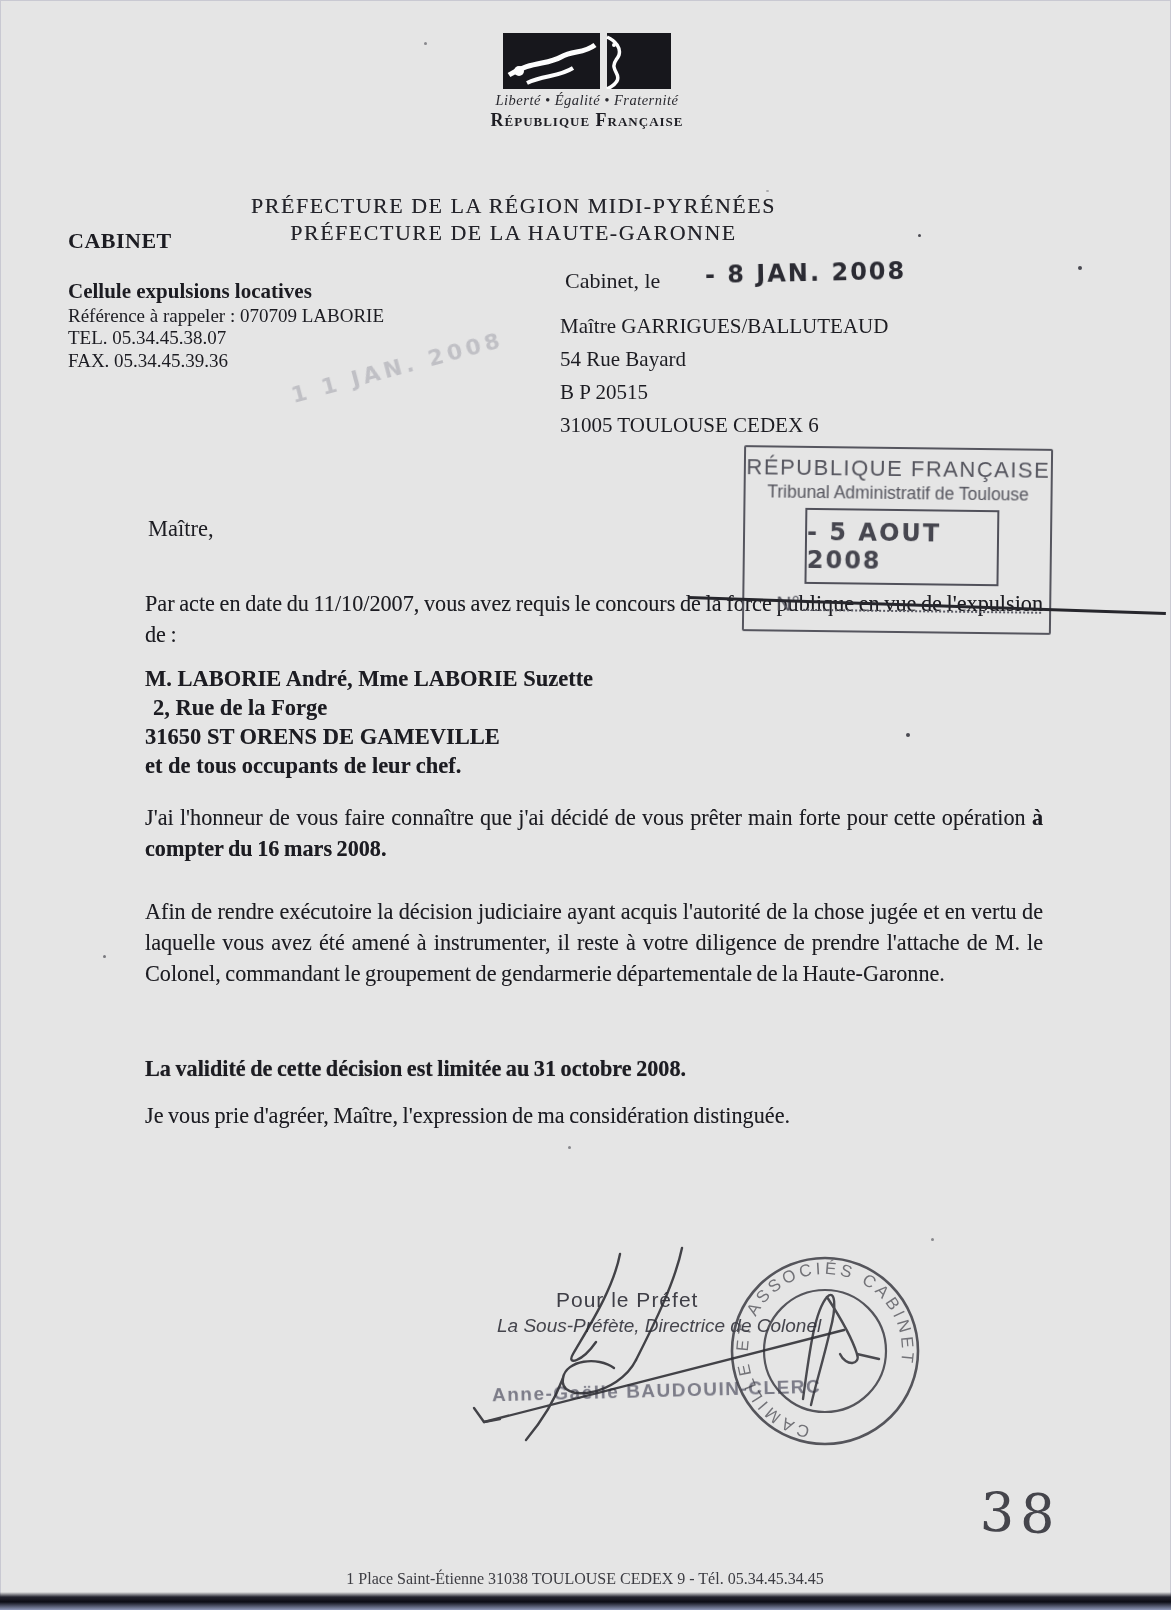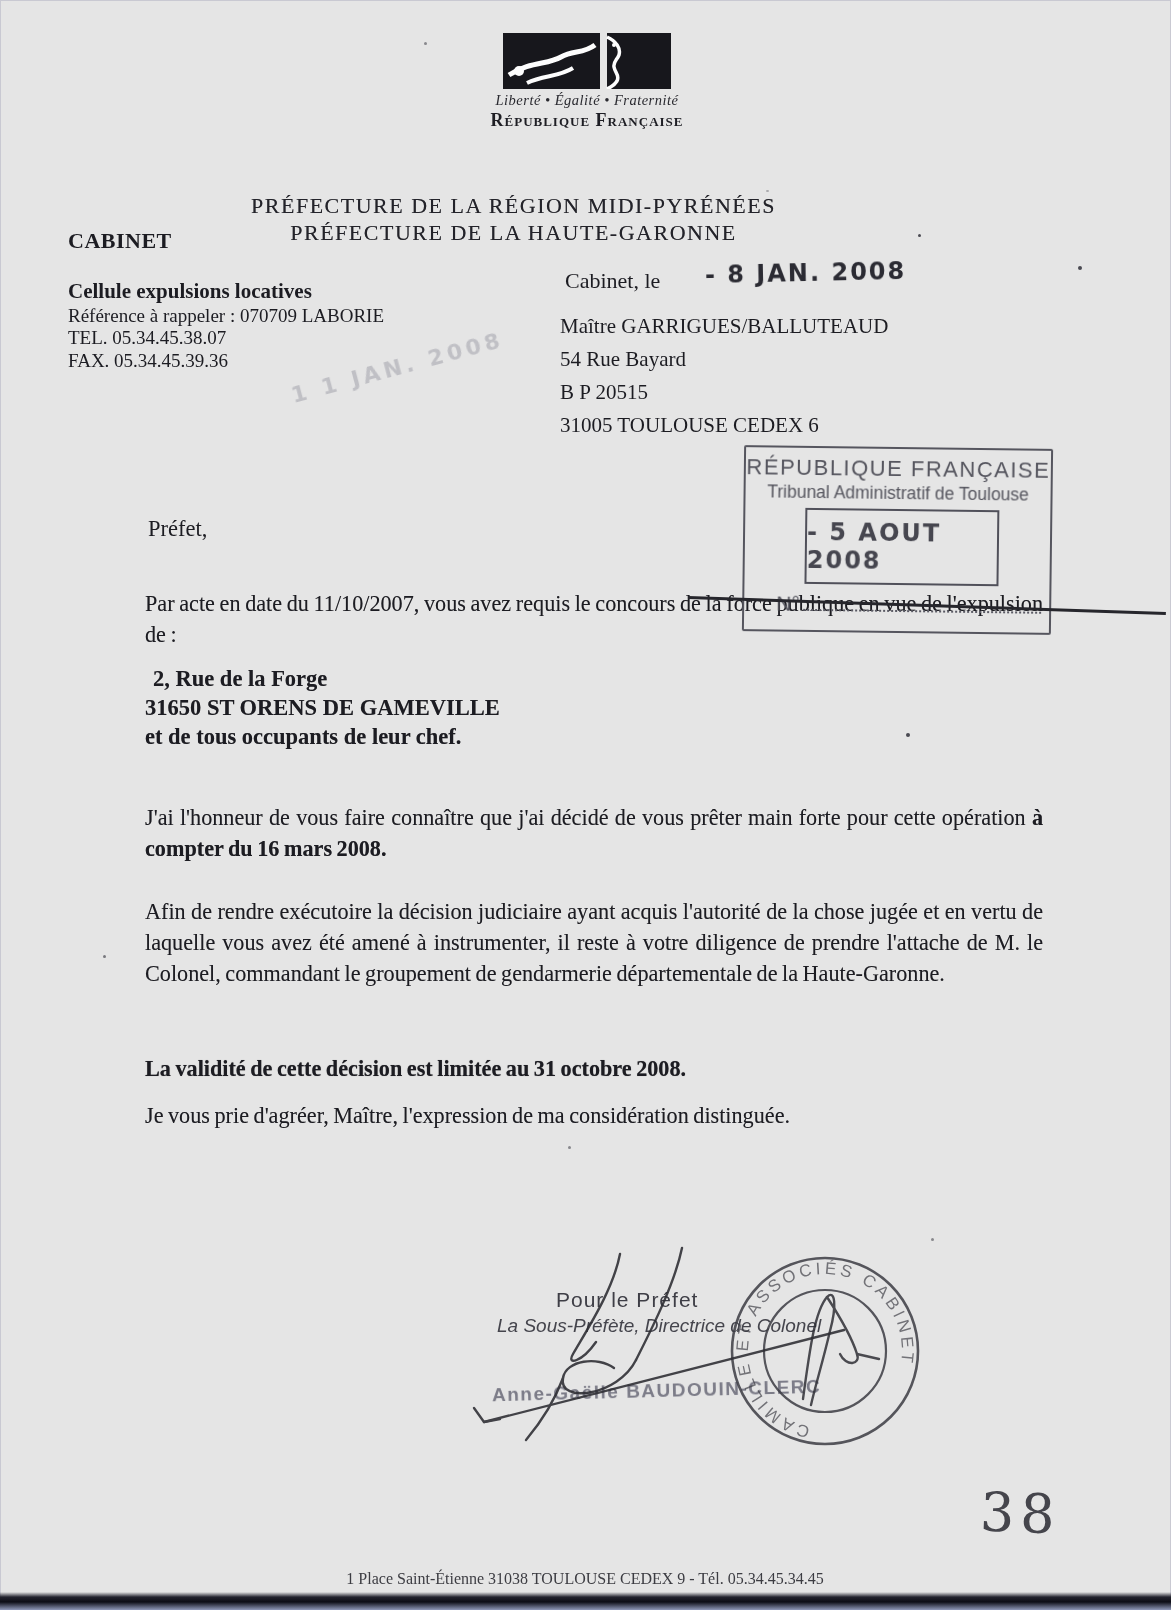--- a/index.html
+++ b/index.html
@@ -132,26 +132,27 @@
     <div class="ts-l1">RÉPUBLIQUE FRANÇAISE</div>
     <div class="ts-l2">Tribunal Administratif de Toulouse</div>
     <div class="ts-datebox">
       <span>- 5 AOUT 2008</span>
     </div>
     <div class="ts-num">
       <span>N°</span><span class="dotline"></span>
     </div>
   </div>
 
-  <div class="salutation">Préfet,</div>
+  <div class="salutation">Maître,</div>
 
   <p class="para p1">Par acte en date du 11/10/2007, vous avez requis le concours de la force publique en vue de l'expulsion de :</p>
   <div class="strike-line"></div>
 
   <div class="tenants">
+    <div>M. LABORIE André, Mme LABORIE Suzette</div>
     <div class="indent1">2, Rue de la Forge</div>
     <div>31650 ST ORENS DE GAMEVILLE</div>
     <div>et de tous occupants de leur chef.</div>
   </div>
 
   <p class="para p2"><span>J'ai l'honneur de vous faire connaître que j'ai décidé de vous prêter main forte pour cette opération </span><b>à compter du 16 mars 2008.</b></p>
 
   <p class="para p3">Afin de rendre exécutoire la décision judiciaire ayant acquis l'autorité de la chose jugée et en vertu de laquelle vous avez été amené à instrumenter, il reste à votre diligence de prendre l'attache de M. le Colonel, commandant le groupement de gendarmerie départementale de la Haute-Garonne.</p>
 
   <p class="para p4">La validité de cette décision est limitée au 31 octobre 2008.</p>

